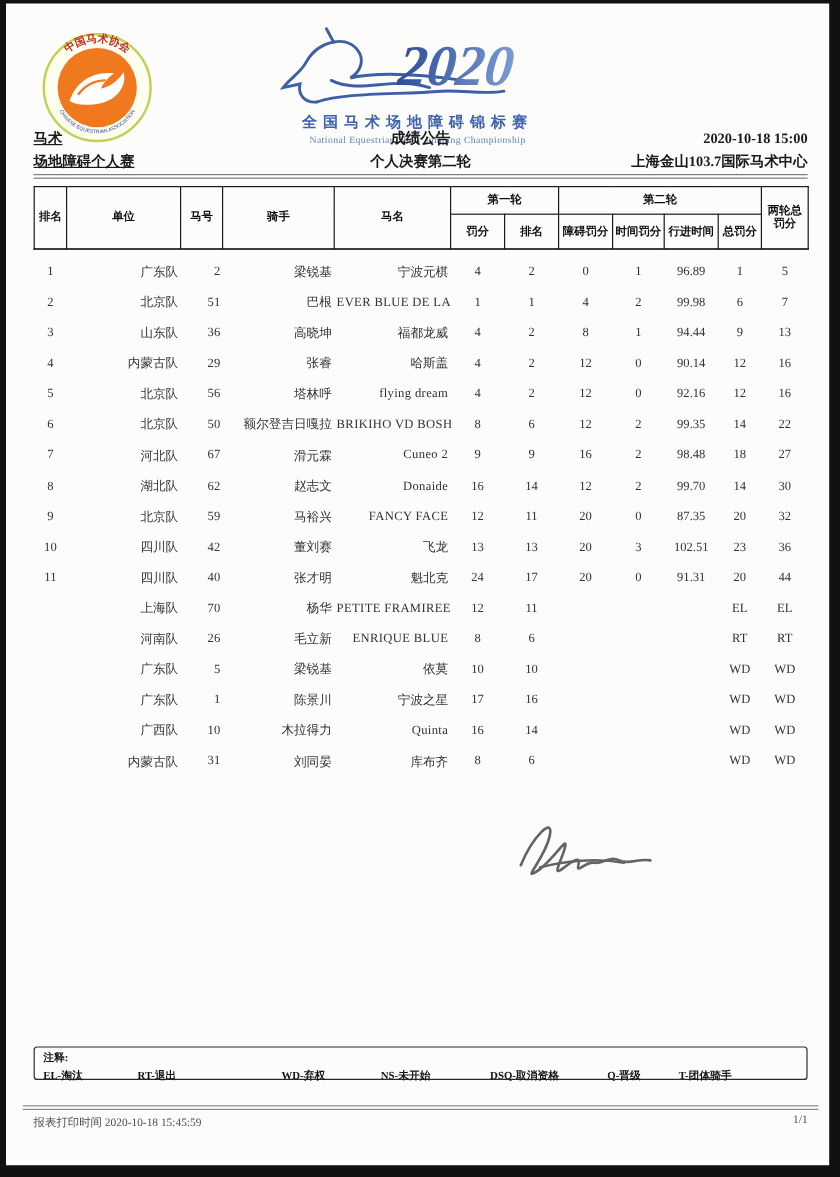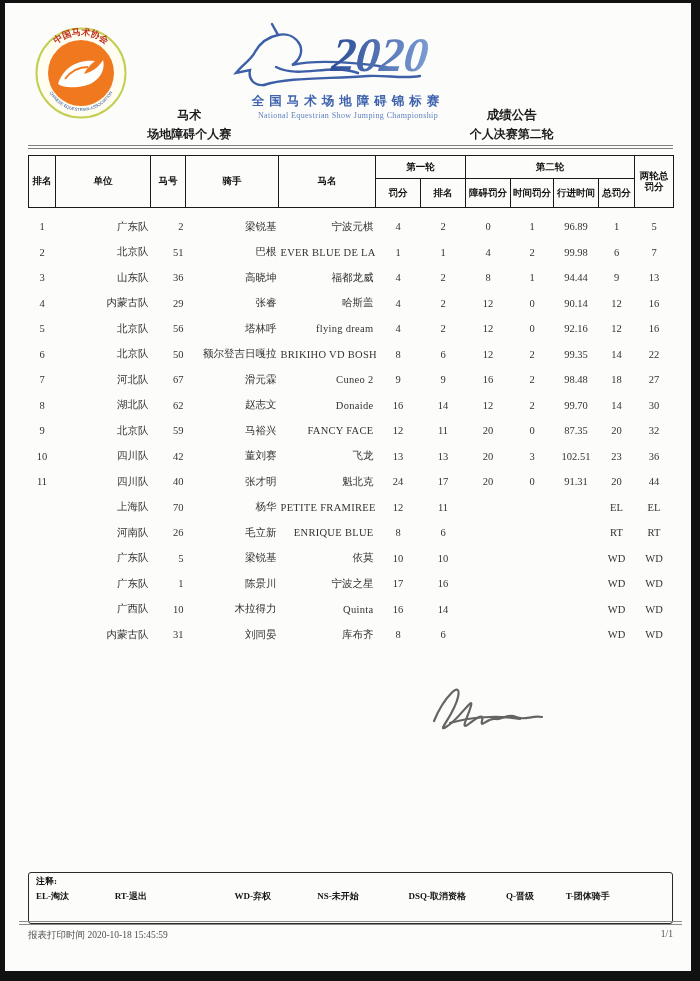--- a/index.html
+++ b/index.html
@@ -17,21 +17,21 @@
     color: #222;
     overflow: hidden;
   }
   
   .badge { position:absolute; left:30px; top:24px; width:92px; height:92px; }
   .center-logo { position:absolute; left:203px; top:16px; width:280px; text-align:center; }
   .logo-cn { font-size:12.5px; font-weight:bold; color:#3f63ae; letter-spacing:5px; margin-top:-4px; white-space:nowrap; }
   .logo-en { font-size:8px; color:#5d7fc0; letter-spacing:0.4px; margin-top:1px; white-space:nowrap; }
   .meta { position:absolute; left:23px; top:103px; width:645px; display:flex; }
   .meta > div { flex:1; line-height:19px; font-weight:bold; font-size:12px; color:#1b1b1b; }
-  .meta .m-left { text-align:center; }
+  .meta .m-left { text-align:left;text-decoration:underline; }
   .meta .m-center { text-align:center; }
   .meta .m-right { text-align:right; }
   .meta .big { font-size:12.5px; }
   .top-rule { position:absolute; left:23px; top:142px; width:645px; height:0; border-top:4px double #7e7e7e; }
 
   
   table.results { position:absolute; left:23px; top:152px; width:645px; border-collapse:collapse; table-layout:fixed; }
   table.results thead th {
     border:1.4px solid #1a1a1a; font-size:9.5px; font-weight:bold; color:#101010;
     padding:1px 2px; line-height:11px; text-align:center; background:#fcfcfa;
@@ -48,21 +48,21 @@
   td.col-l { text-align:right; padding-left:5px; }
   td.col-r { text-align:right; padding-right:9px; }
   td.latin { font-size:8px; letter-spacing:0.3px; color:#3c3c3c; }
   tbody tr:first-child td { padding-top:6px; }
 
   
   .signature { position:absolute; left:415px; top:668px; width:140px; height:70px; }
 
   
   .legend-box {
-    position:absolute; left:23px; top:869px; width:645px; height:52px;
+    position:absolute; left:23px; top:869px; width:645px; height:28px;
     border:1.5px solid #2a2a2a; border-radius:3px; box-sizing:border-box;
     padding:2px 7px;
   }
   .legend-title { font-size:9px; font-weight:bold; color:#151515; line-height:12px; }
   .legend-items { display:flex; margin-top:3px; }
   .legend-items span { display:inline-block; font-size:9px; font-weight:bold; color:#151515; white-space:nowrap; }
   .bottom-rule { position:absolute; left:14px; top:918px; width:663px; height:0; border-top:4px double #8a8a8a; }
   .footer { position:absolute; left:23px; top:926px; width:645px; display:flex; justify-content:space-between; font-size:9.5px; color:#4f4f4f;text-align:center; }
 </style>
 </head>
@@ -110,20 +110,24 @@
   </div>
 
   <div class="meta">
     <div class="m-left">
       <div>马术</div>
       <div>场地障碍个人赛</div>
     </div>
     <div class="m-center">
       <div class="big">成绩公告</div>
       <div>个人决赛第二轮</div>
+    </div>
+    <div class="m-right">
+      <div>2020-10-18 15:00</div>
+      <div>上海金山103.7国际马术中心</div>
     </div>
   </div>
   <div class="top-rule"></div>
 
   <table class="results">
     <colgroup>
       <col style="width:27px">
         <col style="width:95px">
         <col style="width:35px">
         <col style="width:93px">

